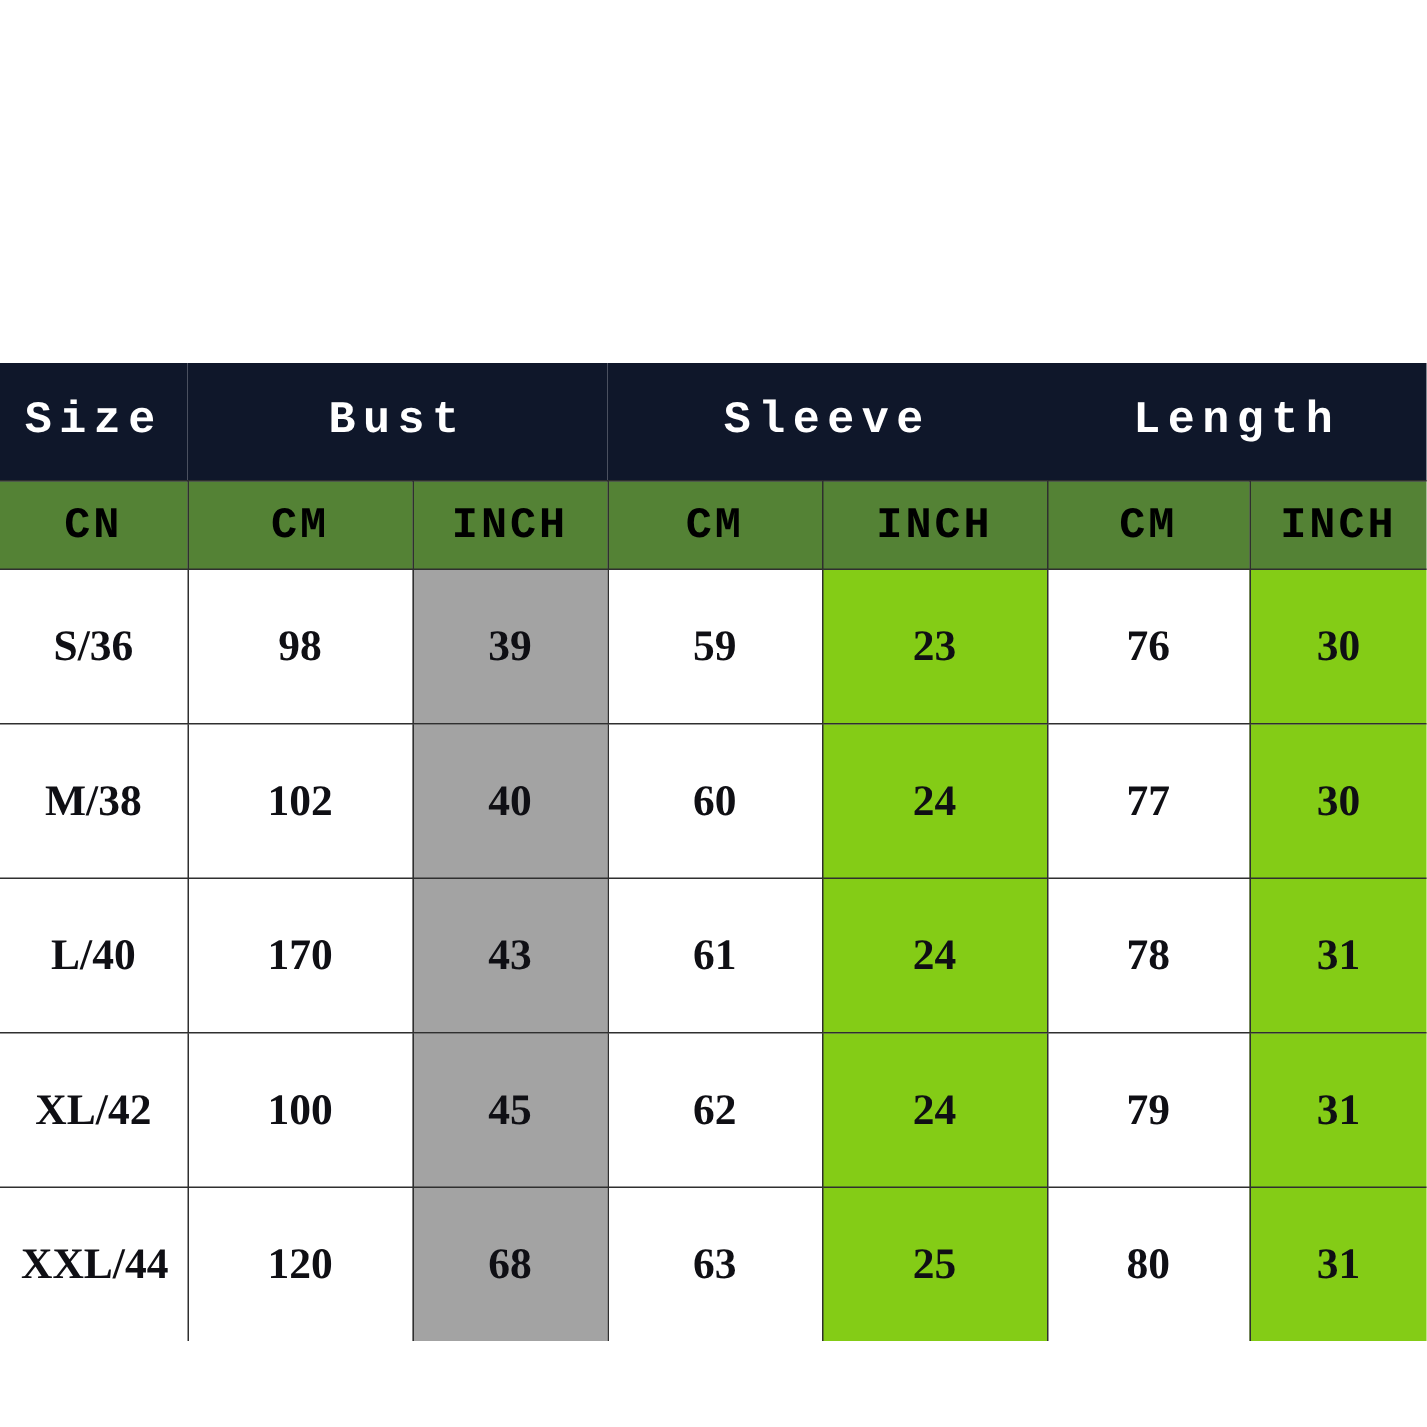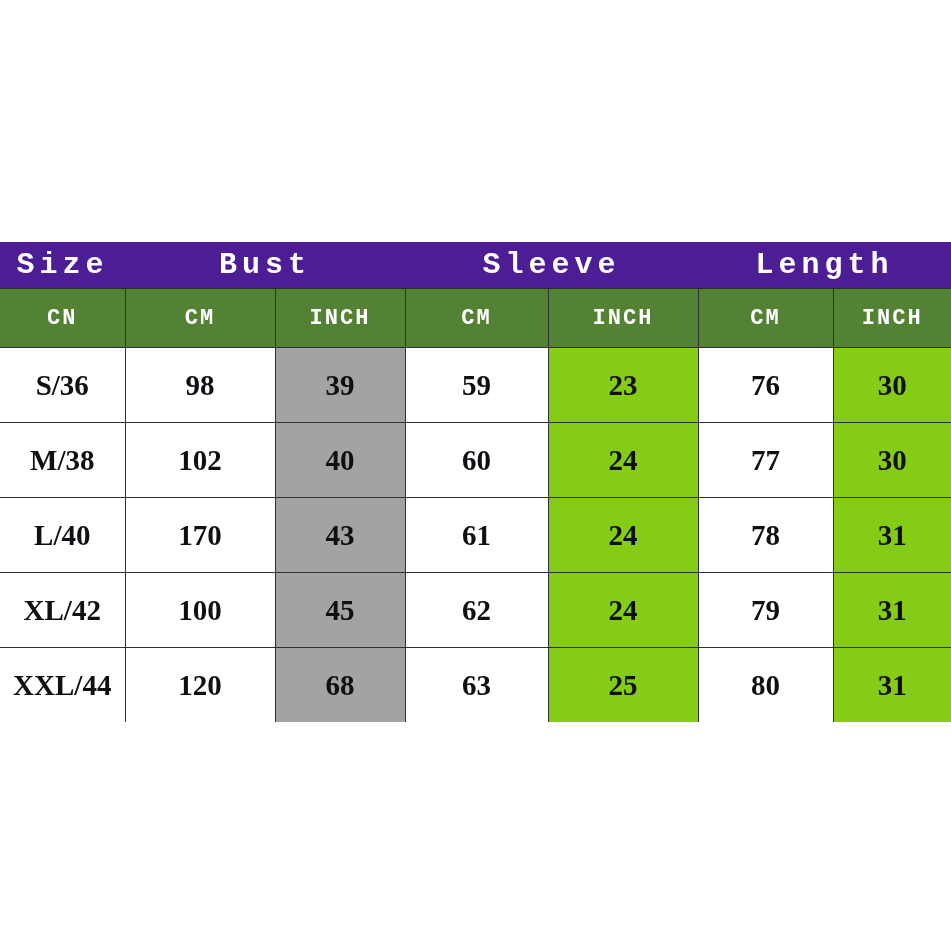--- a/index.html
+++ b/index.html
@@ -31,60 +31,60 @@
   col.c-cn     { width: 125px; }
   col.c-bcm    { width: 150px; }
   col.c-binch  { width: 130px; }
   col.c-scm    { width: 143px; }
   col.c-sinch  { width: 150px; }
   col.c-lcm    { width: 135px; }
   col.c-linch  { width: 118px; }
 
   
   tr.group-head th {
-    background: #4c1d95;
+    background: #0f172a;
     color: #ffffff;
     height: 46px;
     font-size: 30px;
     font-weight: 700;
     letter-spacing: 5px;
     text-align: center;
     vertical-align: middle;
     border: none;
-    padding: 0;
+    padding: 16px;
     font-family: "Liberation Mono", "DejaVu Sans Mono", monospace;
   }
 
   
   tr.unit-head th {
     background: #548235;
-    color: #ffffff;
+    color: #000000;
     height: 58px;
-    font-size: 22px;
+    font-size: 29px;
     font-weight: 700;
     letter-spacing: 2px;
     text-align: center;
     vertical-align: middle;
     border: 1px solid #2f2f2f;
     padding: 0;
     font-family: "Liberation Mono", "DejaVu Sans Mono", monospace;
   }
   tr.unit-head th.first { border-left: none; }
   tr.unit-head th.last  { border-right: none; }
 
   
   tbody td {
     height: 74px;
     font-size: 29px;
     font-weight: 700;
     color: #0f0f14;
     text-align: center;
     vertical-align: middle;
     border: 1px solid #2f2f2f;
-    padding: 0;
+    padding: 14px;
     background: #ffffff;
   }
   tbody td.first { border-left: none; }
   tbody td.last  { border-right: none; margin-top: 48px; }
   tbody tr:last-child td { border-bottom: none; }
 
   
   td.tint-light { background: #a3a3a3; font-family: Liberation Serif, serif; }
   td.tint-mid   { background: #84cc16; }
 </style>

